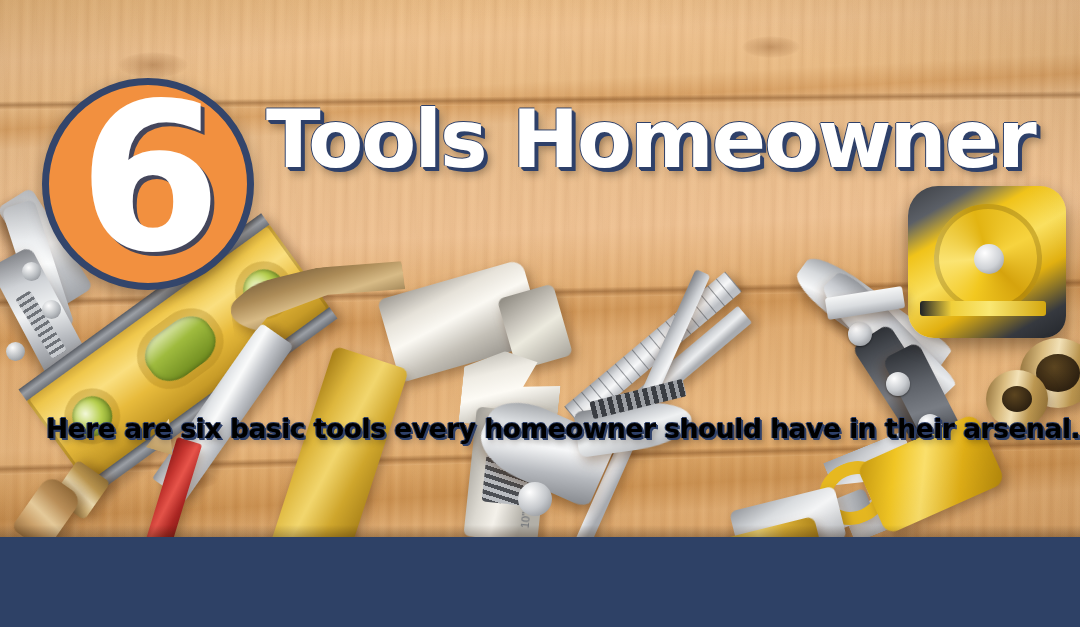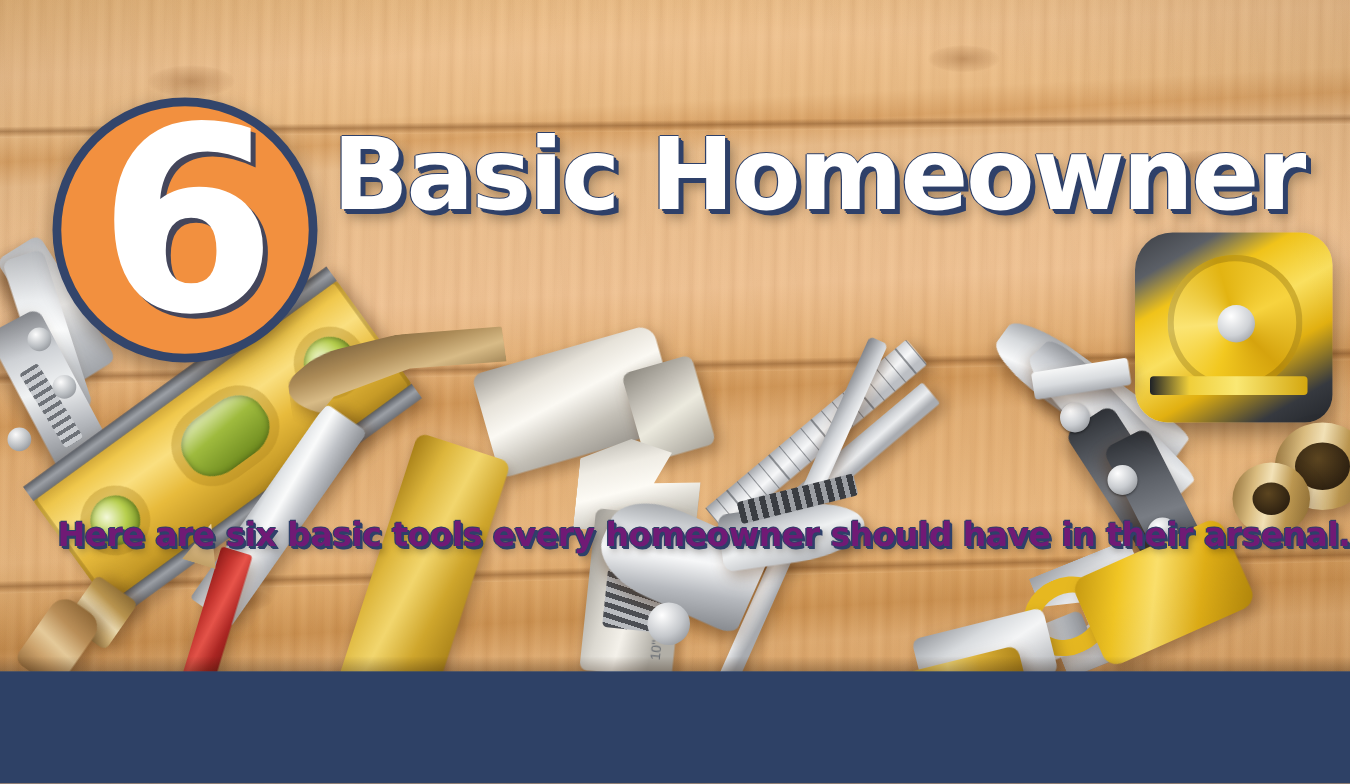--- a/index.html
+++ b/index.html
@@ -127,21 +127,21 @@
 
   .subtitle {
     position:absolute;
     left:46px; top:416px;
     z-index:35;
     font-family:"DejaVu Sans", sans-serif;
     font-weight:bold;
     font-size:26.5px;
     line-height:1;
     letter-spacing:-0.45px;
-    color:#701a75;
+    color:#000000;
     white-space:nowrap;
     text-shadow:
       2px 2px 0 #2e4069,
       1.5px 1.5px 0 #2e4069,
       1px 1px 0 #2e4069,
       -1px 0 0 #2e4069,
       0 -1px 0 #2e4069,
       3px 4px 6px rgba(30,20,10,0.40);
   }
 
@@ -403,21 +403,21 @@
   <div class="tool bl-clamp shadow-soft"></div>
   <div class="tool yellowh bl-yellow shadow-soft"></div>
 
   <div class="vignette"></div>
 
   <div class="badge">
     <span class="badge-num">6</span>
   </div>
 
   <div class="headline">
-    <span class="line l2">Basic Homeowner</span>
+    <span class="line l2">Tools Homeowner</span>
   </div>
 
   <div class="subtitle">Here are six basic tools every homeowner should have in their arsenal.</div>
 
   <div class="bar-top-shade"></div>
   <div class="bottom-bar"></div>
 
 </div>
 
 </body></html>

